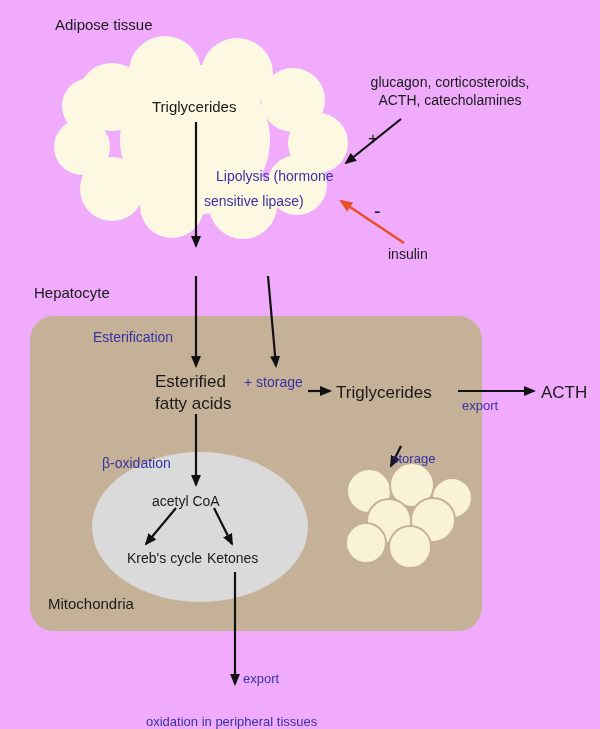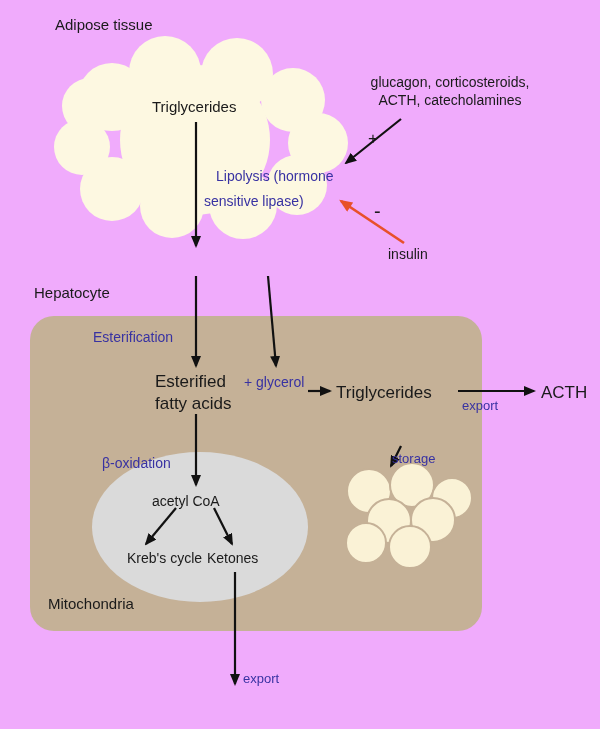--- a/index.html
+++ b/index.html
@@ -95,29 +95,30 @@
   <div class="label sz14" style="left:388px; top:246px;">insulin</div>
 
 
   <div class="label sz15" style="left:34px; top:284px;">Hepatocyte</div>
 
   <div class="label sz14 blue" style="left:93px; top:329px;">Esterification</div>
 
   <div class="label sz17" style="left:155px; top:371px;">Esterified</div>
   <div class="label sz17" style="left:155px; top:393px;">fatty acids</div>
 
-  <div class="label sz14 blue" style="left:244px; top:374px;">+ glycerol</div>
+  <div class="label sz14 blue" style="left:244px; top:374px;">+ storage</div>
   <div class="label sz17" style="left:336px; top:382px;">Triglycerides</div>
   <div class="label sz13 blue" style="left:462px; top:374px;">export</div>
   <div class="label sz17" style="left:541px; top:382px;">ACTH</div>
 
   <div class="label sz13 blue" style="left:392px; top:427px;">storage</div>
 
   <div class="label sz14 blue" style="left:102px; top:455px;">β-oxidation</div>
 
   <div class="label sz14" style="left:152px; top:493px;">acetyl CoA</div>
   <div class="label sz14" style="left:103px; top:550px;margin-left:24px;">Kreb's cycle</div>
   <div class="label sz14" style="left:207px; top:550px;">Ketones</div>
   <div class="label sz15" style="left:48px; top:595px;text-align:center;">Mitochondria</div>
 
   <div class="label sz13 blue" style="left:243px; top:647px;">export</div>
+  <div class="label sz13 blue" style="left:146px; top:690px;">oxidation in peripheral tissues</div>
 
 </div>
 
 </body></html>

